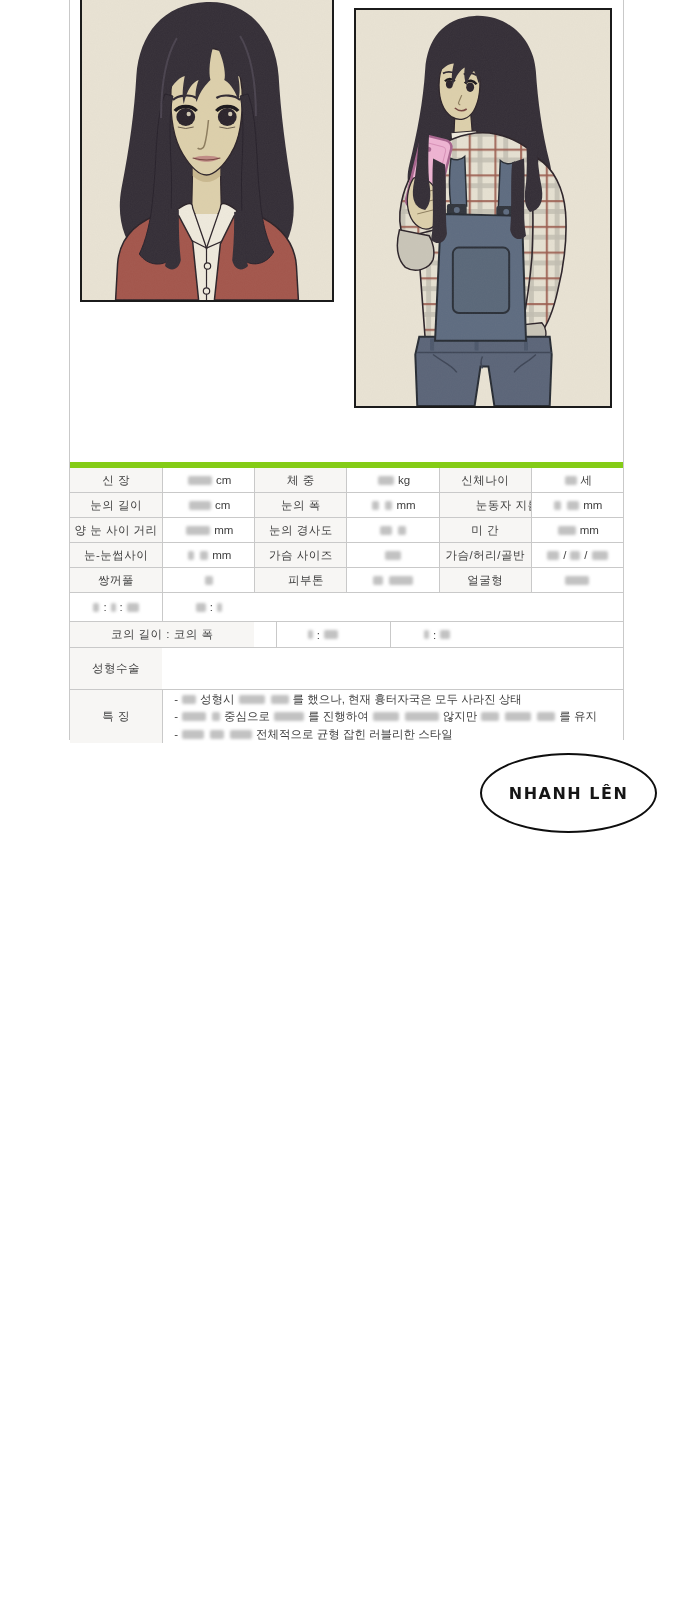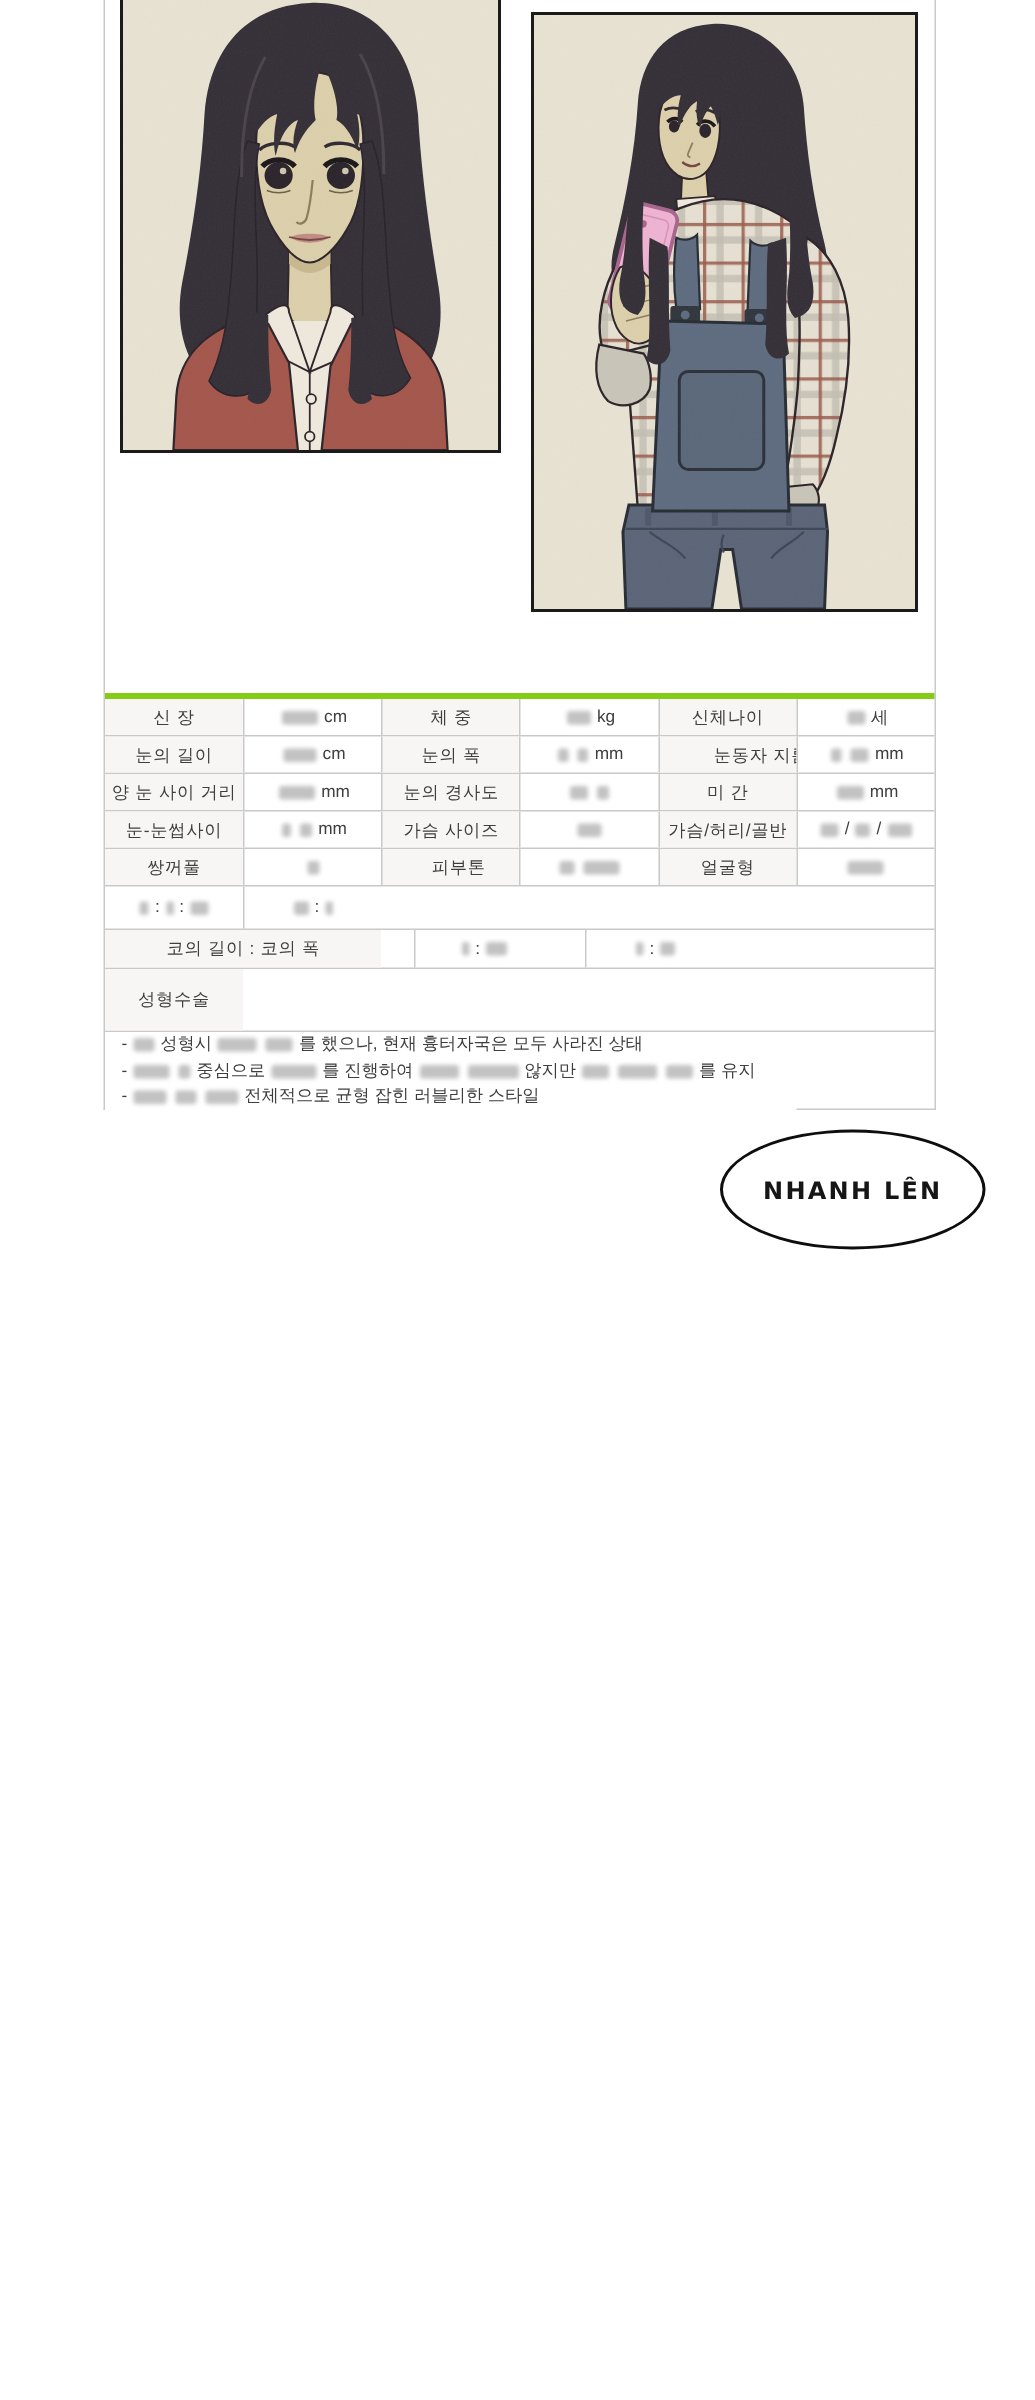--- a/index.html
+++ b/index.html
@@ -13,21 +13,21 @@
     border:1px solid #c9c9c9; border-top:none; background:#ffffff;
   }
   .illus-frame { position:absolute; background:#e9e3d4; border:2px solid #1b1b1b; }
   .frame-portrait { left:10px; top:0; width:254px; height:304px; border-top:none; }
   .frame-fullbody { left:284px; top:10px; width:258px; height:400px; }
   .illus-frame svg { display:block; width:100%; height:100%; }
 
   
   .ptable {
     position:absolute; left:0; right:0; top:464px; bottom:0;
-    border-top:4px solid #84cc16; display:flex; flex-direction:column;
+    border-top:6px solid #84cc16; display:flex; flex-direction:column;
     color:#3e3e3e; font-size:11.5px;
   }
   .trow { display:flex; border-bottom:1px solid #c9c9c9; flex:0 0 auto; }
   .trow:last-child { border-bottom:none; flex:1 1 auto; }
   .tcell {
     display:flex; align-items:center; justify-content:center;
     border-left:1px solid #c9c9c9; overflow:hidden; white-space:nowrap;
   }
   .tcell:first-child { border-left:none; }
   .tcell.label { background:#f7f6f4; letter-spacing:0.5px; }
@@ -305,20 +305,21 @@
           <div class="tcell" style="flex: 0 0 16.6667%;">
             <span class="blur" style="width: 5px;"></span>
             <span class="tok">:</span>
             <span class="blur" style="width: 10px;"></span>
           </div>
         </div>
         <div class="trow" style="height: 42px;">
           <div class="tcell label" style="flex: 0 0 16.6667%;">성형수술</div>
         </div>
         <div class="trow" style="height: 53px;">
+          <div class="tcell label" style="flex: 0 0 16.6667%;">특 징</div>
           <div class="tcell content" style="flex: 0 0 83.3333%;">
             <div class="tline"><span class="tok">-</span><span class="blur" style="width: 14px;"></span><span class="tok">성형시</span><span class="blur" style="width: 26px;"></span><span class="blur" style="width: 18px;"></span><span class="tok">를 했으나, 현재 흉터자국은 모두 사라진 상태</span></div>
             <div class="tline"><span class="tok">-</span><span class="blur" style="width: 24px;"></span><span class="blur" style="width: 8px;"></span><span class="tok">중심으로</span><span class="blur" style="width: 30px;"></span><span class="tok">를 진행하여</span><span class="blur" style="width: 26px;"></span><span class="blur" style="width: 34px;"></span><span class="tok">않지만</span><span class="blur" style="width: 18px;"></span><span class="blur" style="width: 26px;"></span><span class="blur" style="width: 18px;"></span><span class="tok">를 유지</span></div>
             <div class="tline"><span class="tok">-</span><span class="blur" style="width: 22px;"></span><span class="blur" style="width: 14px;"></span><span class="blur" style="width: 22px;"></span><span class="tok">전체적으로 균형 잡힌 러블리한 스타일</span></div>
           </div>
         </div>
       </div>
   </div>
 
   <div class="speech-bubble">

